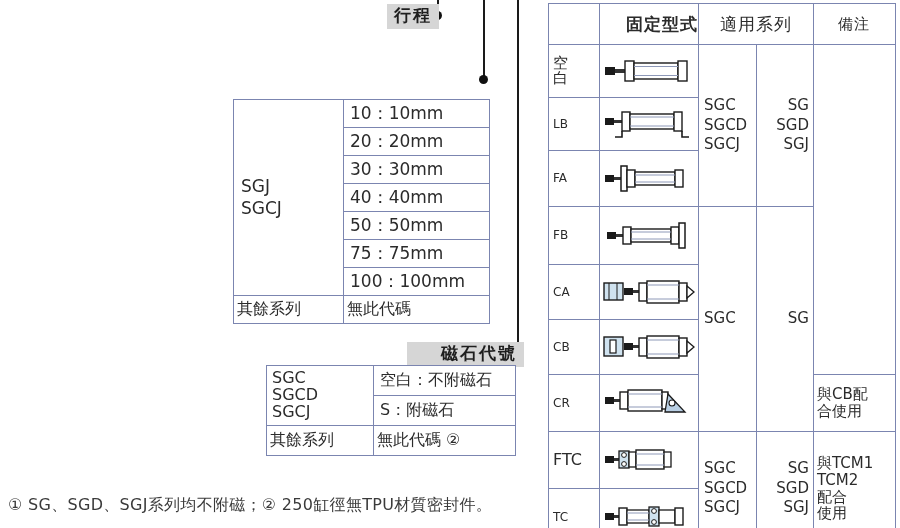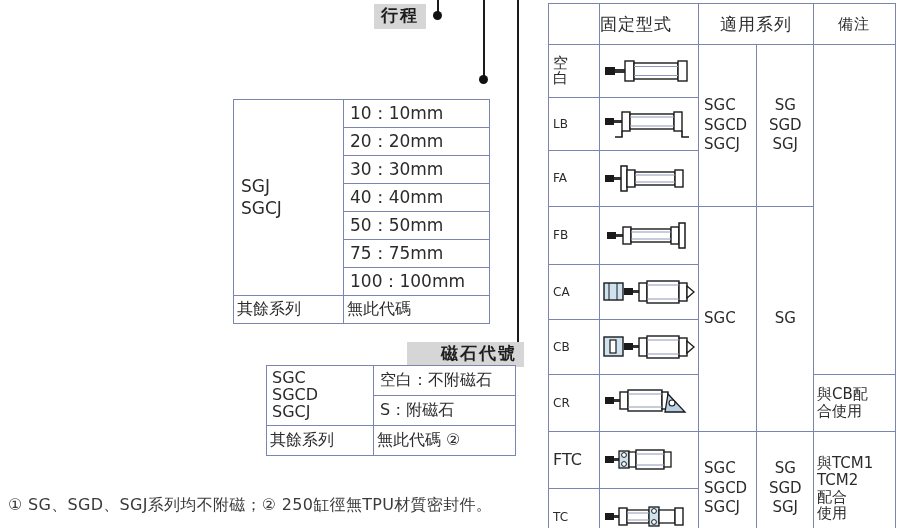--- a/index.html
+++ b/index.html
@@ -135,21 +135,21 @@
     text-align: left;
     padding-left: 4px;
     font-size: 12px;
   }
   #mount-table td.code.stacked {
     line-height: 1.0;
     font-size: 15px;
   }
   #mount-table td.pic { width: 98px; padding: 0; }
   #mount-table td.ser-a { width: 52px; text-align: left; padding-left: 5px; line-height: 1.3; }
-  #mount-table td.ser-b { width: 48px; text-align: center; padding-left: 5px; line-height: 1.3; }
+  #mount-table td.ser-b { width: 48px; text-align: right; padding-left: 5px; line-height: 1.3; }
   #mount-table td.rem  { width: 74px; text-align: left; padding-left: 3px; font-size: 15px; line-height: 1.12; white-space: normal; }
 
   .pic-wrap {
     width: 100%;
     height: 100%;
     display: flex;
     align-items: center;
     justify-content: flex-start;
     padding-left: 3px;
     box-sizing: border-box;
@@ -175,21 +175,21 @@
 
   <div class="leader-line" style="left:437px; top:0px; height:14px;"></div>
   <div class="leader-dot" style="left:433px; top:11px;"></div>
 
   <div class="leader-line" style="left:483px; top:0px; height:78px;"></div>
   <div class="leader-dot" style="left:479px; top:75px;"></div>
 
   <div class="leader-line" style="left:517px; top:0px; height:348px;"></div>
   <div class="leader-dot" style="left:513px; top:345px;"></div>
 
-  <div class="chip" style="left:374px; top:4px;">行程</div>
+  <div class="chip" style="left:387px; top:4px;">行程</div>
 
 
   <div class="chip" style="left:407px; top:342px;padding-left:34px;">磁石代號</div>
 
 
   <table class="tbl" id="adjust-table">
     <tbody>
         <tr>
       <td class="series-cell" rowspan="7">
         <span class="stack-line">SGJ</span>
@@ -240,21 +240,21 @@
       <td class="mg-other">無此代碼 ②</td>
     </tr>
   </tbody>
     </table>
 
   <table class="tbl" id="mount-table">
 
     <tbody>
         <tr>
       <td class="code hdr"></td>
-      <td class="pic hdr" style="text-align:left;">固定型式</td>
+      <td class="pic hdr" style="text-align:right;font-weight:bold;">固定型式</td>
       <td class="hdr" colspan="2">適用系列</td>
       <td class="rem hdr" style="text-align:center;">備注</td>
     </tr>
 
     <tr>
       <td class="code stacked" style="height:50px;">
         <span class="stack-line">空</span>
         <span class="stack-line">白</span>
       </td>
       <td class="pic">

